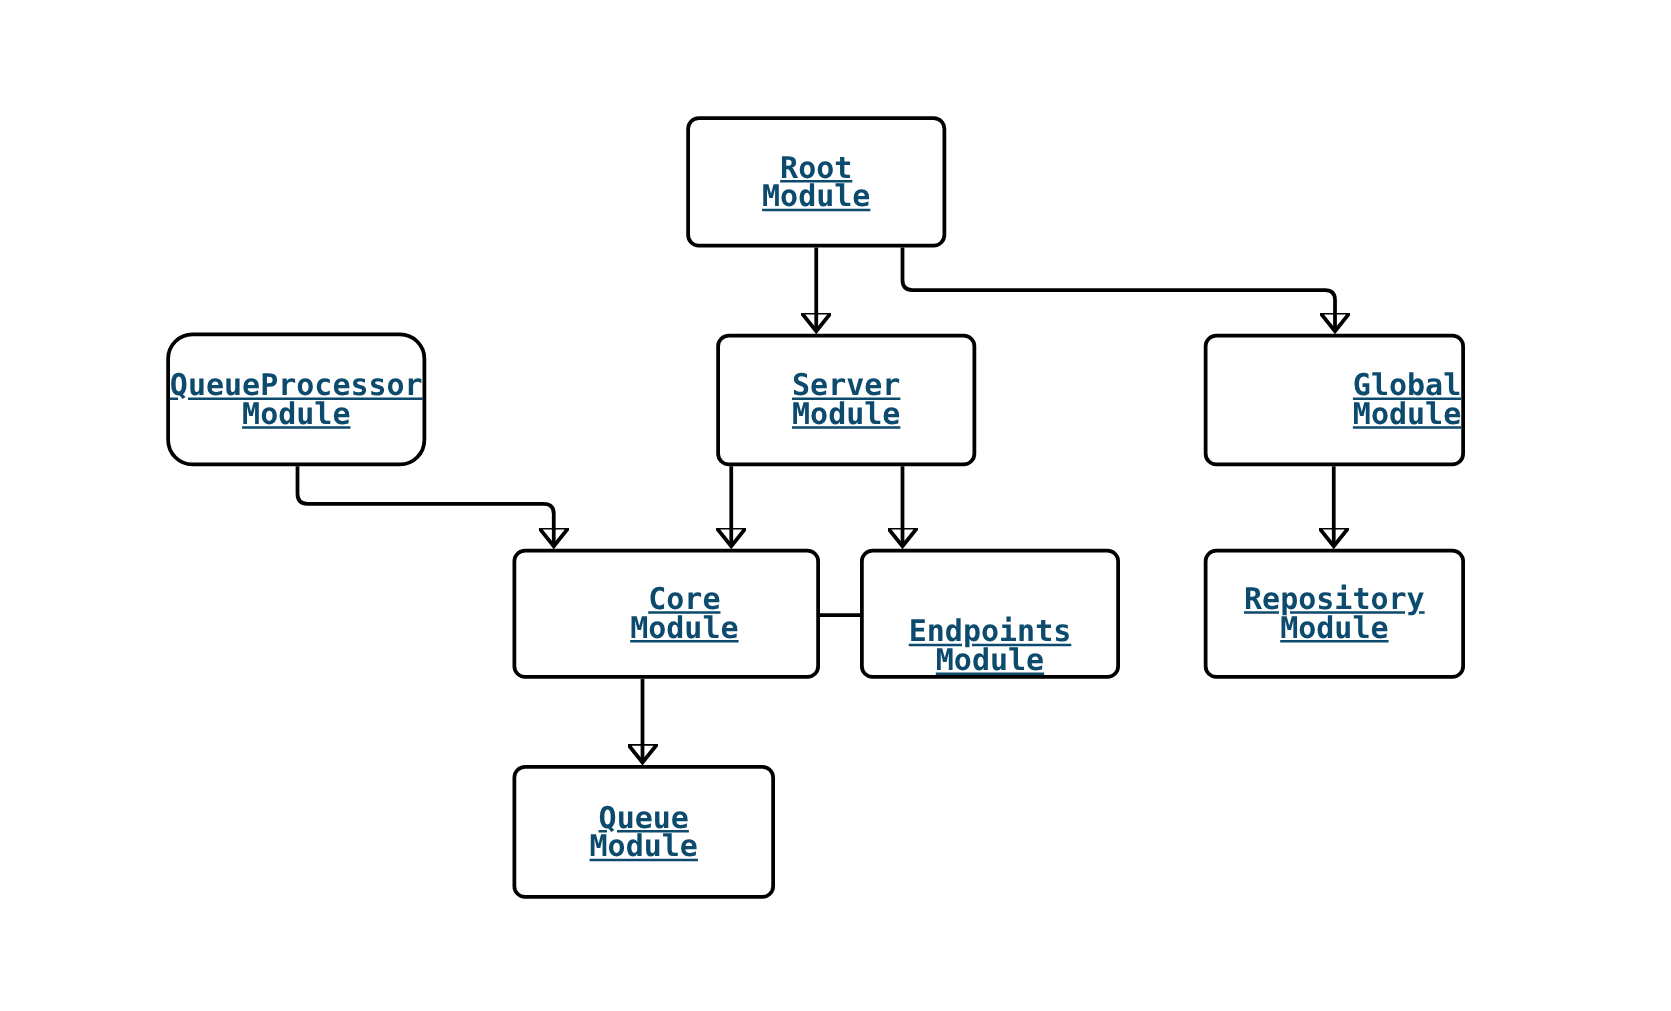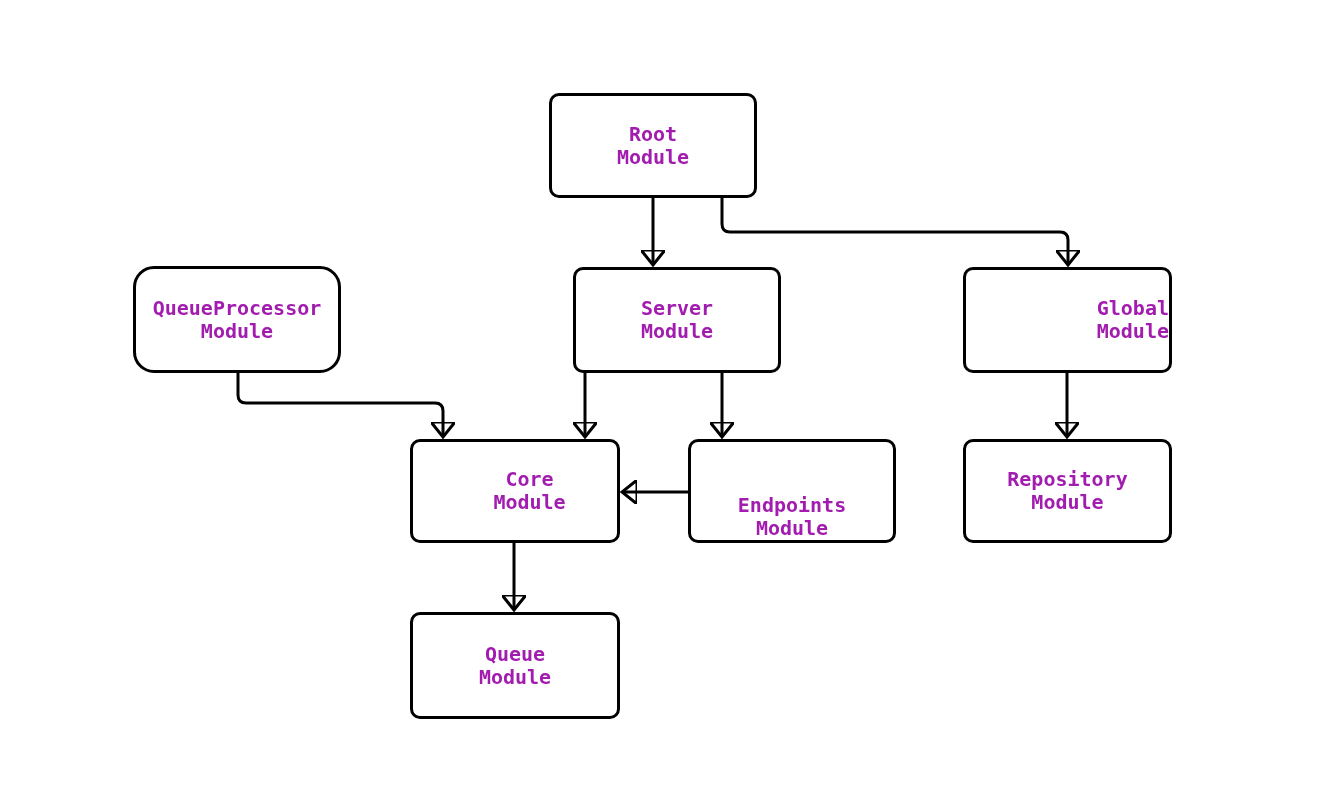--- a/index.html
+++ b/index.html
@@ -33,32 +33,33 @@
     box-sizing: border-box;
     border: 3px solid #000000;
     border-radius: 10px;
     background: #ffffff;
     display: flex;
     align-items: center;
     justify-content: center;
     text-align: center;
   }
   .node-label {
-    font-size: 20px;
+    font-size: 24px;
     font-weight: bold;
     line-height: 23px;
-    color: #a21caf;
+    color: #0c4a6e;
     white-space: pre-line;
+    text-decoration: underline;
   }
   
   .n-root         { left: 549px; top:  93px; width: 208px; height: 105px; }
   .n-queueproc    { left: 133px; top: 266px; width: 208px; height: 107px; border-radius: 21px; }
   .n-server       { left: 573px; top: 267px; width: 208px; height: 106px; }
   .n-global       { left: 963px; top: 267px; width: 209px; height: 106px; justify-content: flex-end; }
-  .n-core         { left: 410px; top: 439px; width: 210px; height: 104px; padding-left: 29px; }
+  .n-core         { left: 410px; top: 439px; width: 246px; height: 104px; padding-left: 29px; }
   .n-endpoints    { left: 688px; top: 439px; width: 208px; height: 104px; align-items: flex-end; }
   .n-repository   { left: 963px; top: 439px; width: 209px; height: 104px; }
   .n-queue        { left: 410px; top: 612px; width: 210px; height: 107px; }
 </style>
 </head>
 <body>
 
 <div class="canvas">
 
   <svg class="edges-layer" width="1337" height="809" viewBox="0 0 1337 809" xmlns="http://www.w3.org/2000/svg">

